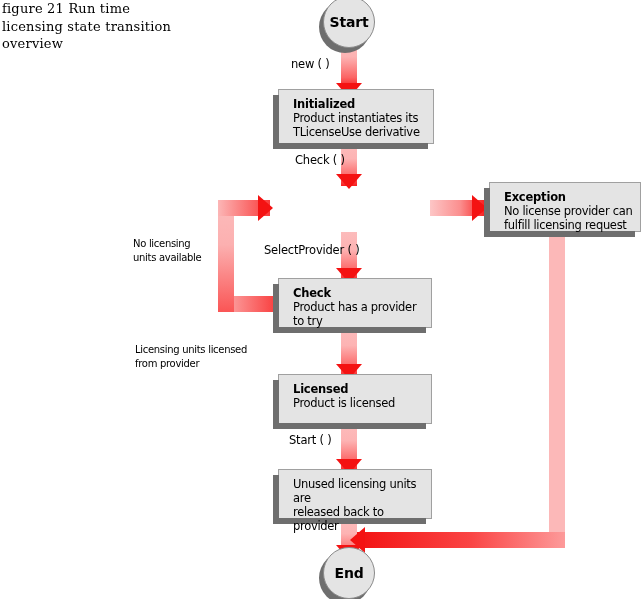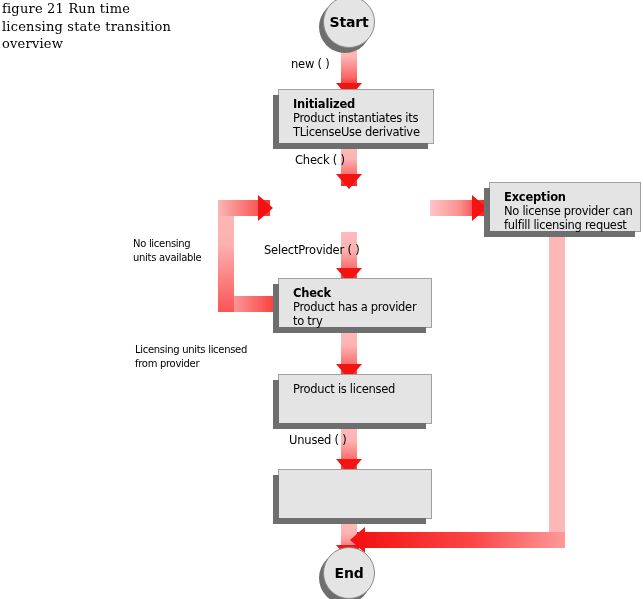--- a/index.html
+++ b/index.html
@@ -259,45 +259,48 @@
       <div class="state-title">Check</div>
       <div class="state-desc">Product has a provider
 to try</div>
     </div>
   </div>
 
   <div class="state-box" style="left:278px; top:374px; width:154px; height:50px;">
     <div class="shadow-l"></div>
     <div class="shadow-b"></div>
     <div class="box-inner">
+      <div class="state-title">Licensed</div>
       <div class="state-desc">Product is licensed</div>
     </div>
   </div>
 
   <div class="state-box" style="left:278px; top:469px; width:154px; height:50px;">
     <div class="shadow-l"></div>
     <div class="shadow-b"></div>
     <div class="box-inner">
+      <div class="state-desc">Unused licensing units are
+released back to provider</div>
     </div>
   </div>
 
   <div class="terminator" style="left:323px; top:547px;">
     <div class="t-shadow"></div>
     <div class="t-face">
       <span class="t-label">End</span>
     </div>
   </div>
 
   <div class="edge-label" style="left:291px; top:57px;">new ( )</div>
 
   <div class="edge-label" style="left:295px; top:153px;">Check ( )</div>
 
   <div class="edge-label" style="left:264px; top:243px;">SelectProvider ( )</div>
 
-  <div class="edge-label" style="left:289px; top:433px;">Unused ( )</div>
+  <div class="edge-label" style="left:289px; top:433px;">Start ( )</div>
 
   <div class="note-label" style="left:133px; top:237px;">No licensing
 units available</div>
 
   <div class="note-label" style="left:135px; top:343px;">Licensing units licensed
 from provider</div>
 
 </div>
 
 </body></html>

